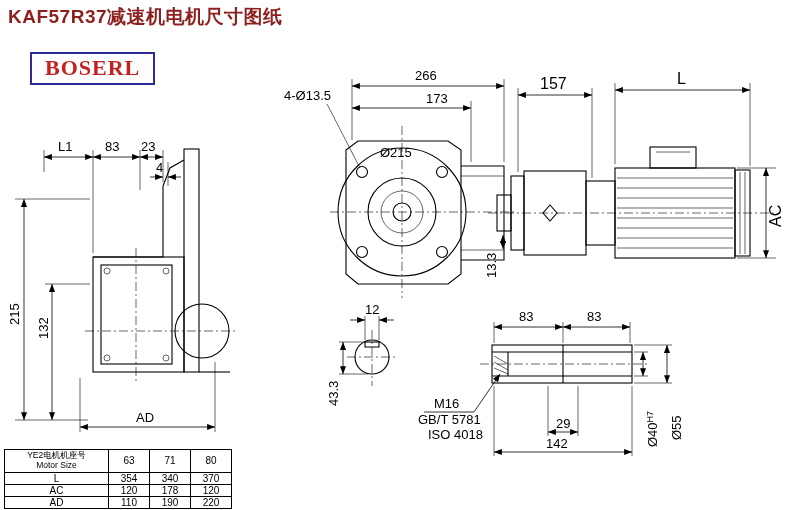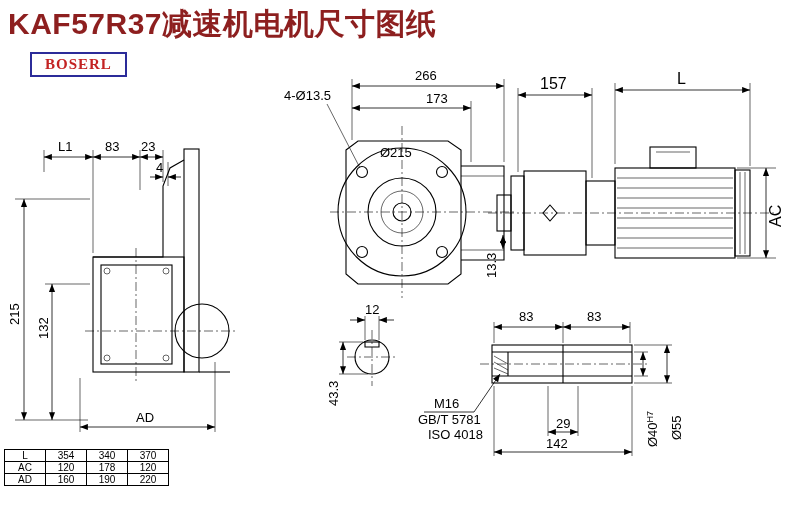--- a/index.html
+++ b/index.html
@@ -1,22 +1,22 @@
 <!DOCTYPE html>
 <html><head>
 <meta charset="utf-8">
 <style>
   * { margin:0; padding:0; box-sizing:border-box; }
   html,body { width:800px; height:510px; background:#fff; position:relative; overflow:hidden;
               font-family:"Liberation Sans", sans-serif; color:#000; }
-  .title { position:absolute; left:8px; top:4px; font-size:30px; font-weight:bold;
+  .title { position:absolute; left:8px; top:4px; font-size:19px; font-weight:bold;
            color:#8d1f1f; letter-spacing:0.5px; white-space:nowrap; }
   .logo  { position:absolute; left:30px; top:52px; border:2px solid #2b2b99;
            padding:1px 13px 2px 13px; background:#fefefe; }
-  .logo span { font-family:"Liberation Serif", serif; font-size:15px; font-weight:bold;
+  .logo span { font-family:"Liberation Serif", serif; font-size:22px; font-weight:bold;
                color:#c32222; letter-spacing:1px; }
   svg.drawing { position:absolute; left:0; top:0; }
 
   
   .ol   { stroke:#000; stroke-width:1.1; fill:none; }
   .thin { stroke:#000; stroke-width:0.6; fill:none; }
   .cl   { stroke:#000; stroke-width:0.6; fill:none; stroke-dasharray:9 3 2 3; }
   .dim  { stroke:#000; stroke-width:0.8; fill:none; marker-start:url(#as); marker-end:url(#ae); }
   .dimE { stroke:#000; stroke-width:0.8; fill:none; marker-end:url(#ae); }
   svg text { font-family:"Liberation Sans", sans-serif; font-size:13px; fill:#000; }
@@ -214,32 +214,41 @@
     <text transform="rotate(-90 657 447)" x="657" y="447"><tspan>Ø40</tspan><tspan class="sup" dy="-4">H7</tspan></text>
     <line class="thin" x1="634" y1="345" x2="672" y2="345"></line>
     <line class="thin" x1="634" y1="383" x2="672" y2="383"></line>
     <line class="dim" x1="667" y1="345" x2="667" y2="383"></line>
     <text transform="rotate(-90 681 440)" x="681" y="440">Ø55</text>
   </g>
 </svg>
 
 <table class="dimtable">
   <tbody>
+      <tr>
+    <td class="h">
+      <div>YE2电机机座号</div>
+      <div>Motor Size</div>
+    </td>
+    <td>63</td>
+    <td>71</td>
+    <td>80</td>
+  </tr>
   <tr>
     <td>L</td>
     <td>354</td>
     <td>340</td>
     <td>370</td>
   </tr>
   <tr>
     <td>AC</td>
     <td>120</td>
     <td>178</td>
     <td>120</td>
   </tr>
   <tr>
     <td>AD</td>
-    <td>160</td>
+    <td>110</td>
     <td>190</td>
     <td>220</td>
   </tr>
 </tbody>
   </table>
 
 </body></html>

